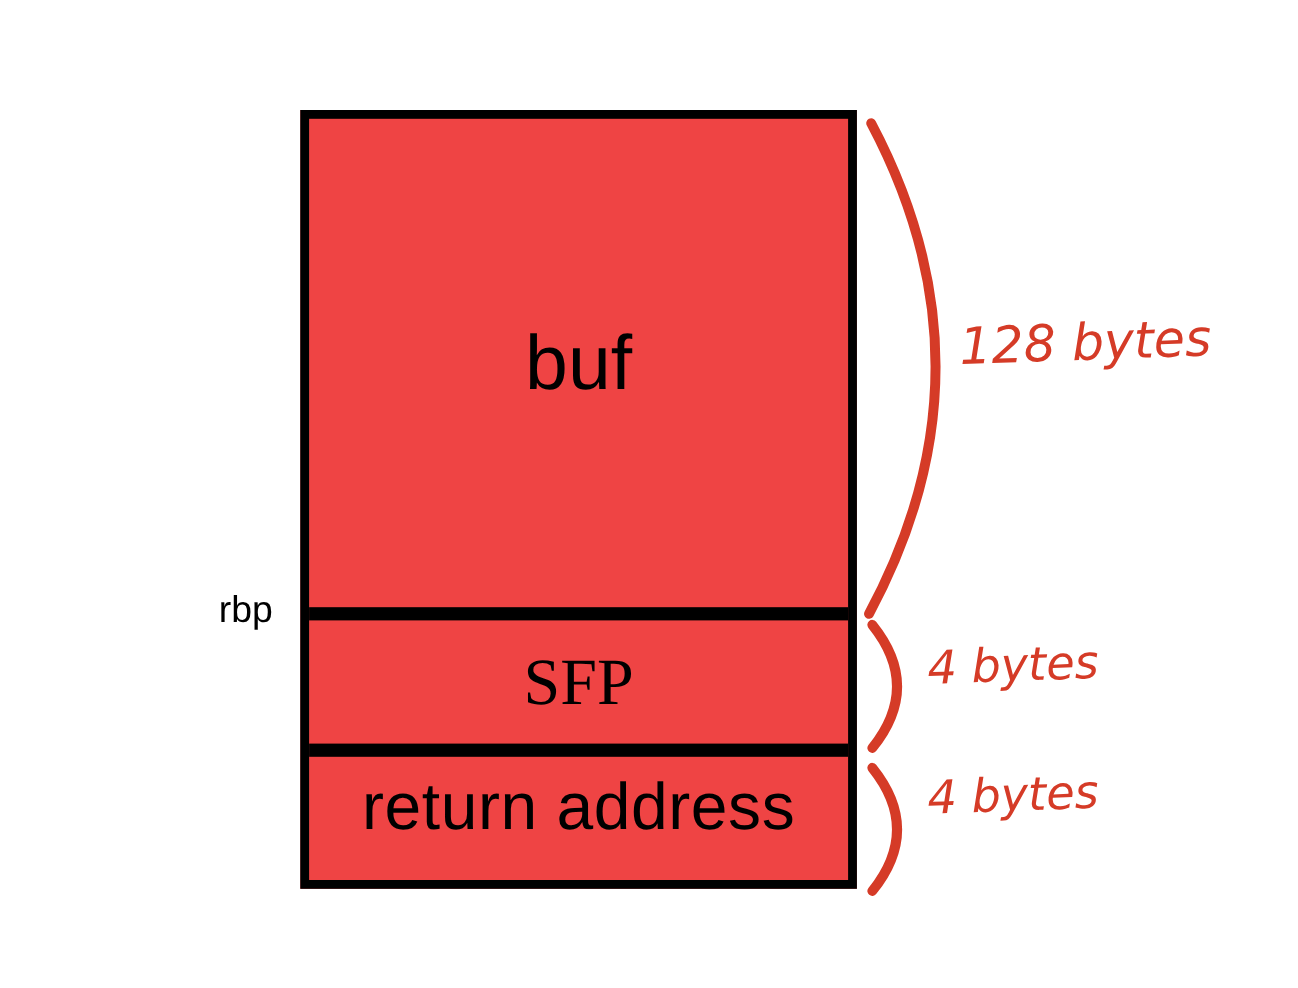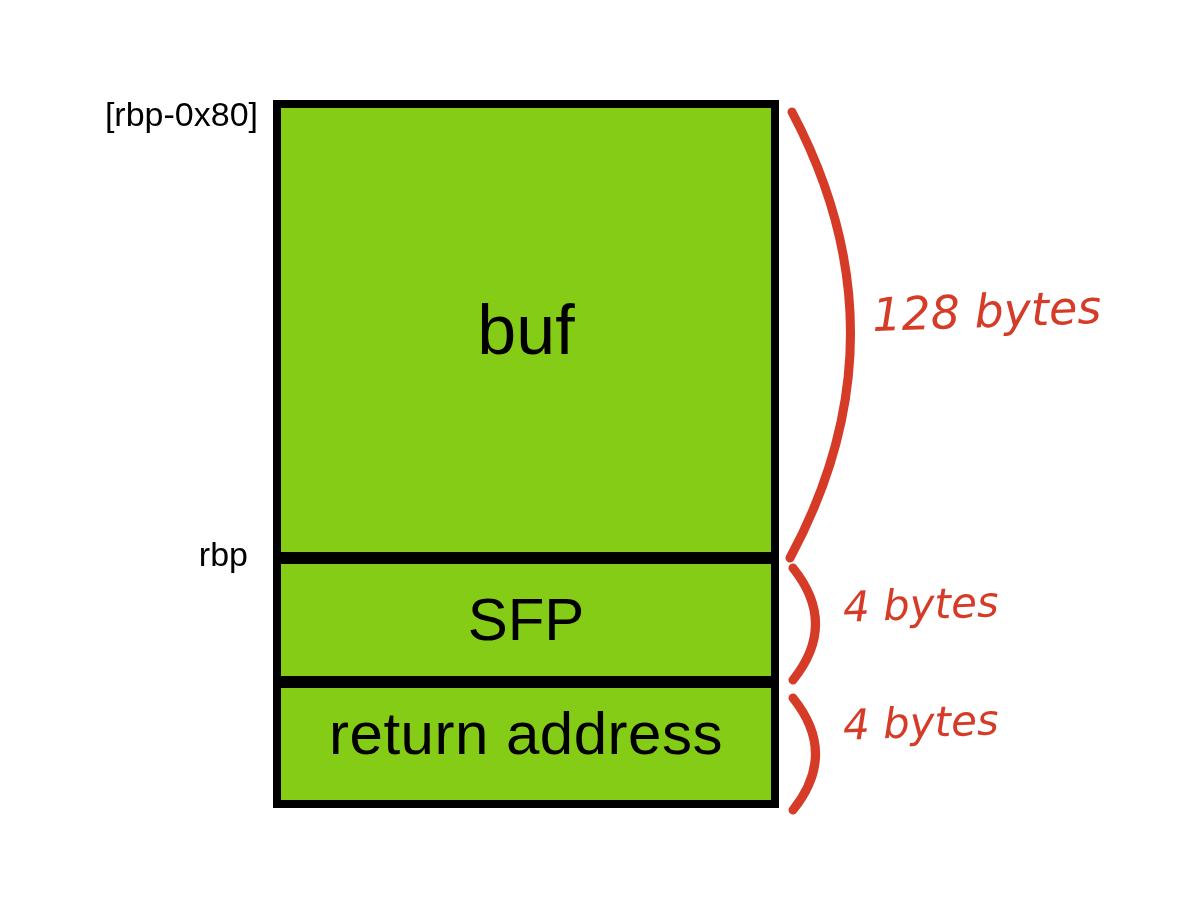--- a/index.html
+++ b/index.html
@@ -21,30 +21,30 @@
   .stack-box {
     position: absolute;
     left: 273px;
     top: 100px;
     width: 506px;
     height: 708px;
     border: 8px solid var(--color-box-border, #000);
     box-sizing: border-box;
     display: flex;
     flex-direction: column;
-    background: #84cc16;
+    background: #ef4444;
   }
   .stack-row {
     display: flex;
     align-items: center;
     justify-content: center;
     line-height: 1;
   }
   .stack-row.buf { height: 444px; font-size: 70px; }
-  .stack-row.sfp { height: 112px; font-size: 60px; }
+  .stack-row.sfp { height: 112px; font-size: 60px; font-family: Liberation Serif, serif; }
   .stack-row.ret { height: 92px; font-size: 60px; letter-spacing: 0.5px; }
   .divider {
     height: 12px;
     background: var(--color-box-border, #000);
     flex: 0 0 auto;
   }
 
   
   .ptr-label {
     position: absolute;
@@ -79,21 +79,20 @@
   }
   .size-note.n128 { left: 872px; top: 288px; font-size: 46px; }
   .size-note.n4a  { left: 843px; top: 584px; font-size: 42px; }
   .size-note.n4b  { left: 843px; top: 702px; font-size: 42px; }
 </style>
 </head>
 <body>
 
 <div class="canvas">
 
-  <div class="ptr-label top">[rbp-0x80]</div>
   <div class="ptr-label rbp">rbp</div>
 
   <div class="stack-box">
     <div class="stack-row buf">
       <span>buf</span>
     </div>
     <div class="divider"></div>
     <div class="stack-row sfp">
       <span>SFP</span>
     </div>

